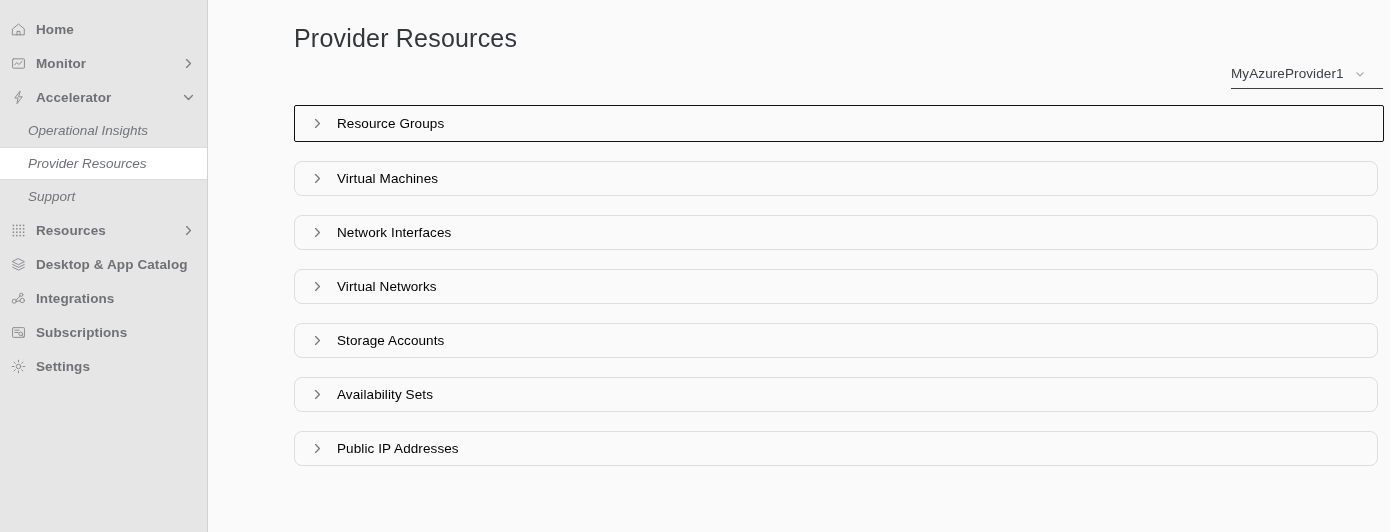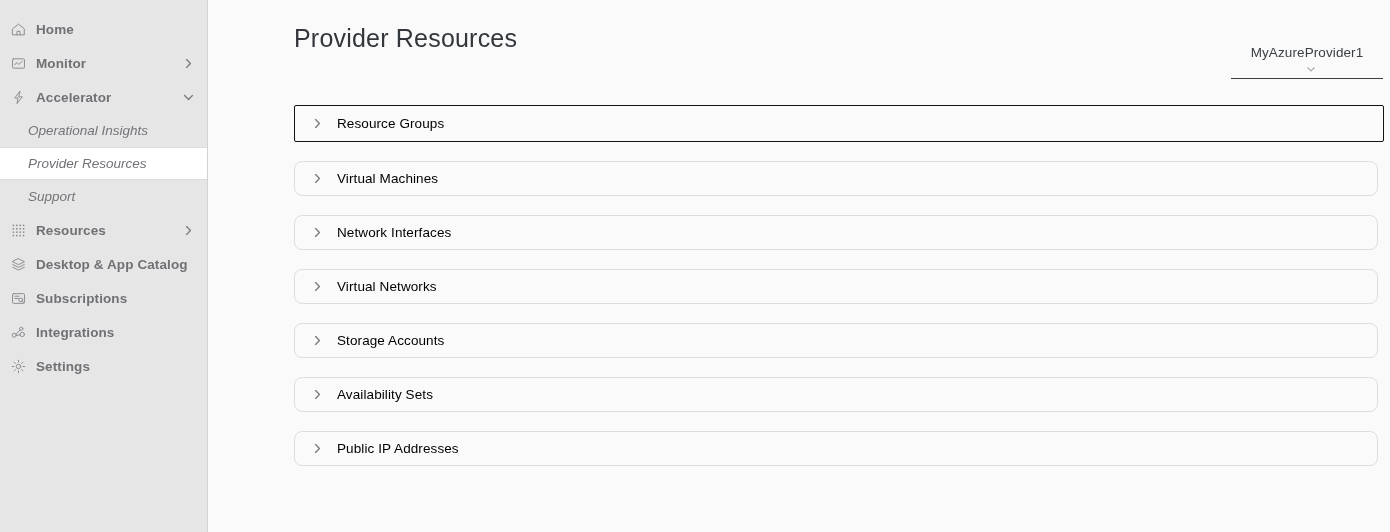--- a/index.html
+++ b/index.html
@@ -91,29 +91,27 @@
     left: 86px;
     top: 24px;
     font-size: 25px;
     font-weight: 300;
     color: #33373b;
     letter-spacing: .2px;
   }
   .provider-select {
     position: absolute;
     right: 7px;
-    top: 52px;
+    top: 62px;
     width: 152px;
     height: 27px;
     display: flex;
     align-items: center;
-    justify-content: flex-end;
     border-bottom: 1px solid #3b3f42;
     cursor: pointer;
-    flex-direction: column;
   }
   .provider-select .pv-label {
     font-size: 13.5px;
     color: #3c4044;
     letter-spacing: .1px;
     padding-bottom: 3px;
   }
   .provider-select .pv-caret {
     margin-left: 10px;
     margin-right: 2px;
@@ -251,41 +249,41 @@
             <path d="M3.2 10 L10 13.4 L16.8 10"></path>
             <path d="M3.2 13.2 L10 16.6 L16.8 13.2"></path>
           </svg>
         </span>
         <span class="lbl">Desktop &amp; App Catalog</span>
         <span class="caret"></span>
       </div>
       <div class="nav-item">
         <span class="ico">
           <svg width="17" height="17" viewBox="0 0 20 20" fill="none" stroke="currentColor" stroke-width="1.15" stroke-linecap="round" stroke-linejoin="round">
+            <circle cx="5" cy="13.2" r="2.4"></circle>
+            <circle cx="13.2" cy="5.6" r="1.9"></circle>
+            <circle cx="14.4" cy="12.3" r="2.6"></circle>
+            <path d="M7.1 12 L11.9 6.9"></path>
+            <path d="M7.4 13.6 L11.8 12.7"></path>
+          </svg>
+        </span>
+        <span class="lbl">Integrations</span>
+        <span class="caret"></span>
+      </div>
+      <div class="nav-item">
+        <span class="ico">
+          <svg width="17" height="17" viewBox="0 0 20 20" fill="none" stroke="currentColor" stroke-width="1.15" stroke-linecap="round" stroke-linejoin="round">
             <rect x="3" y="4.3" width="14" height="11.4" rx="1"></rect>
             <path d="M5.6 7.3 h5"></path>
             <path d="M5.6 10 h4"></path>
             <circle cx="12.6" cy="11.6" r="2.2"></circle>
             <path d="M14.2 13.3 L16 15.1"></path>
           </svg>
         </span>
         <span class="lbl">Subscriptions</span>
-        <span class="caret"></span>
-      </div>
-      <div class="nav-item">
-        <span class="ico">
-          <svg width="17" height="17" viewBox="0 0 20 20" fill="none" stroke="currentColor" stroke-width="1.15" stroke-linecap="round" stroke-linejoin="round">
-            <circle cx="5" cy="13.2" r="2.4"></circle>
-            <circle cx="13.2" cy="5.6" r="1.9"></circle>
-            <circle cx="14.4" cy="12.3" r="2.6"></circle>
-            <path d="M7.1 12 L11.9 6.9"></path>
-            <path d="M7.4 13.6 L11.8 12.7"></path>
-          </svg>
-        </span>
-        <span class="lbl">Integrations</span>
         <span class="caret"></span>
       </div>
       <div class="nav-item">
         <span class="ico">
           <svg width="17" height="17" viewBox="0 0 20 20" fill="none" stroke="currentColor" stroke-width="1.15" stroke-linecap="round" stroke-linejoin="round">
             <circle cx="10" cy="10" r="2.6"></circle>
             <path d="M10 2.6 v2.1 M10 15.3 v2.1 M2.6 10 h2.1 M15.3 10 h2.1 M4.8 4.8 l1.5 1.5 M13.7 13.7 l1.5 1.5 M15.2 4.8 l-1.5 1.5 M6.3 13.7 l-1.5 1.5"></path>
           </svg>
         </span>
         <span class="lbl">Settings</span>

